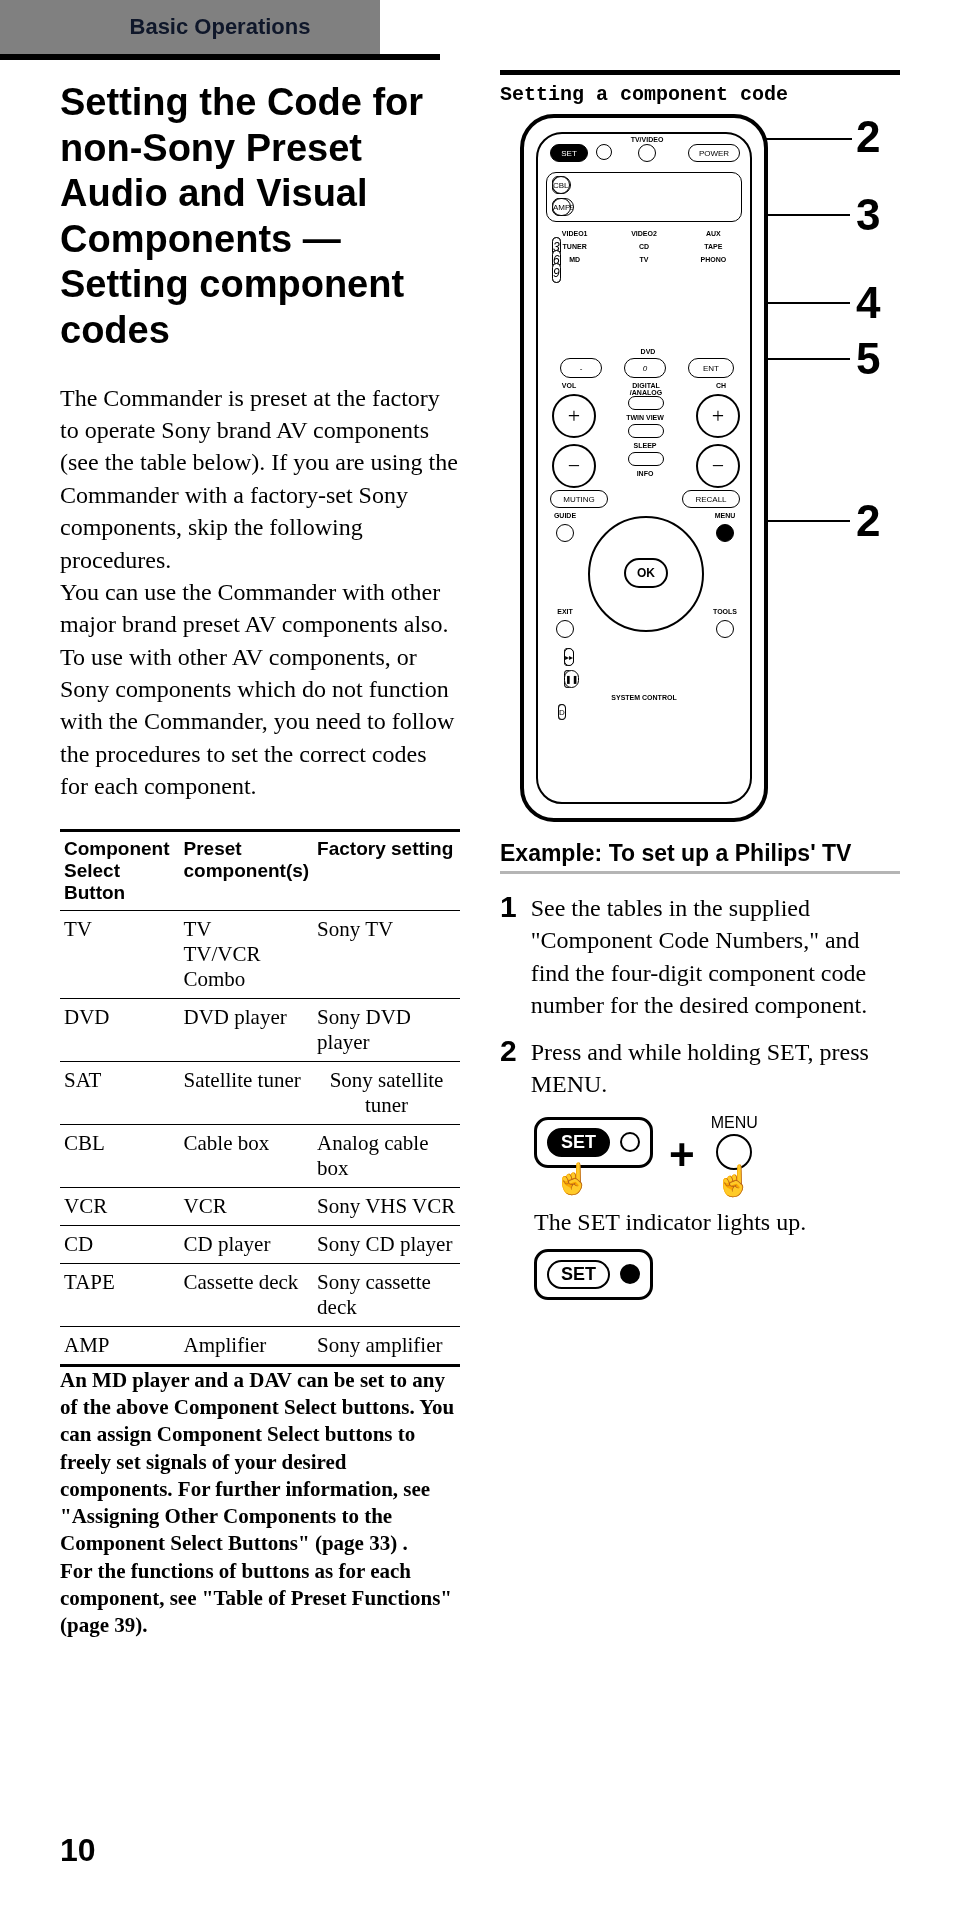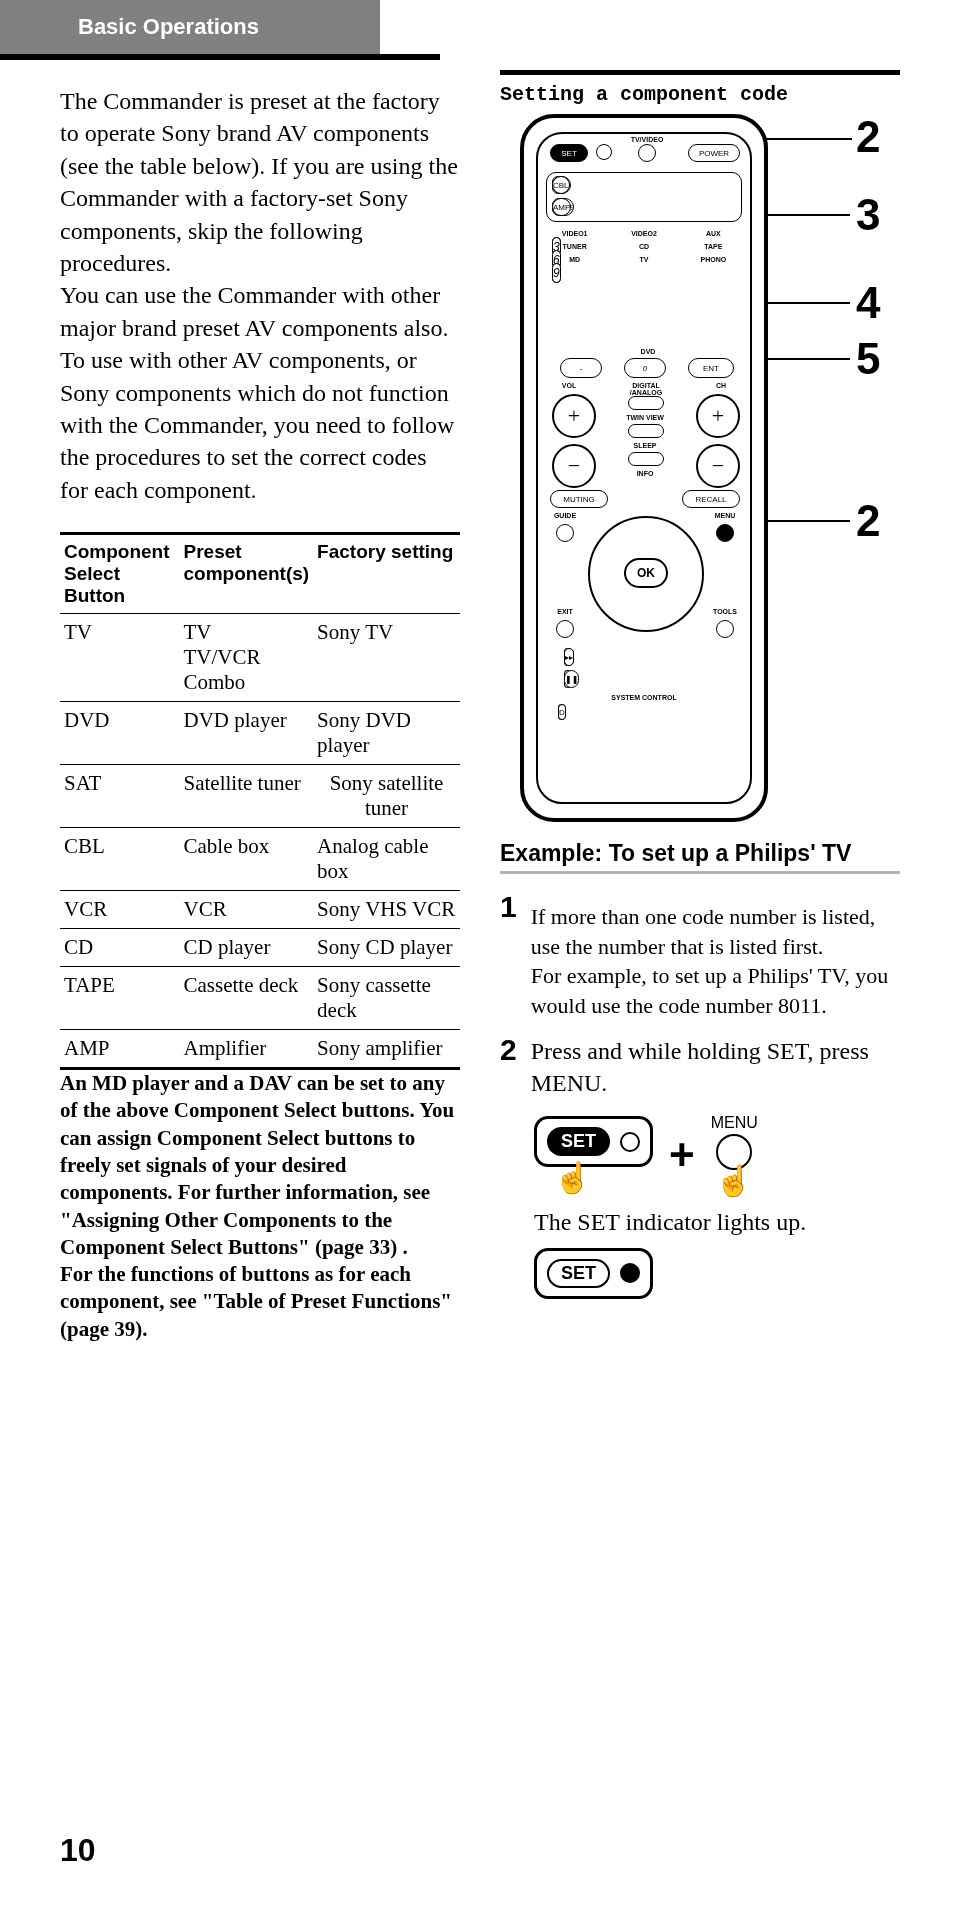--- a/index.html
+++ b/index.html
@@ -1,18 +1,18 @@
 <!DOCTYPE html>
 <html><head>
 <meta charset="utf-8">
 <style>
   html,body{margin:0;padding:0;background:#fff;color:#000;font-family:Georgia,"Times New Roman",serif;}
   .page{width:954px;min-height:1905px;position:relative;box-sizing:border-box;padding:0 60px 40px 60px;}
-  .tab{background:#808080;color:#ffffff;font-family:Arial,Helvetica,sans-serif;font-weight:700;font-size:22px;
-       padding:14px 18px;width:380px;margin-left:-60px;padding-left:78px;box-sizing:border-box;}
+  .tab{background:#808080;color:#0f172a;font-family:Arial,Helvetica,sans-serif;font-weight:700;font-size:22px;
+       padding:14px 18px;width:380px;margin-left:-60px;padding-left:78px;box-sizing:border-box;text-align:center;}
   .underline-bar{height:6px;background:#000;width:380px;margin-left:-60px;width:440px;}
   .columns{display:flex;gap:40px;margin-top:10px;}
   .col{flex:0 0 400px;}
   .col.right{flex:0 0 400px;}
   h1.main{font-family:Arial,Helvetica,sans-serif;font-weight:800;font-size:38px;line-height:1.2;margin:10px 0 28px 0;}
   p.body{font-size:24px;line-height:1.35;margin:15px 0 2px 0;}
   table.preset{width:100%;border-collapse:collapse;margin-top:26px;font-size:21px;}
   table.preset th{text-align:left;font-family:Arial,Helvetica,sans-serif;font-weight:700;font-size:19px;
                   border-top:3px solid #000;border-bottom:1.5px solid #000;padding:6px 4px;vertical-align:top;}
   table.preset td{border-bottom:1px solid #000;padding:6px 4px;vertical-align:top;}
@@ -60,20 +60,21 @@
 </head>
 <body>
 
 <div class="page">
   <div class="tab">Basic Operations</div>
   <div class="underline-bar"></div>
 
   <div class="columns">
 
     <div class="col">
+      <h1 class="main">Setting the Code for non-Sony Preset Audio and Visual Components — Setting component codes</h1>
       <p class="body" style="white-space:pre-line;">The Commander is preset at the factory to operate Sony brand AV components (see the table below). If you are using the Commander with a factory-set Sony components, skip the following procedures.
 You can use the Commander with other major brand preset AV components also. To use with other AV components, or Sony components which do not function with the Commander, you need to follow the procedures to set the correct codes for each component.</p>
 
       <table class="preset">
         <thead>
             <tr>
           <th style="width:30%;white-space:pre-line;">Component Select Button</th>
           <th style="width:32%;white-space:pre-line;">Preset component(s)</th>
           <th style="width:38%;margin-top:16px;">Factory setting</th>
         </tr>
@@ -257,22 +258,21 @@
             </div>
         </div>
       </div>
 
       <div class="example-h">Example: To set up a Philips' TV</div>
       <div class="grayline"></div>
 
       <div class="step">
         <div class="step-num">1</div>
         <div>
-          <div class="step-sub" style="white-space:pre-line;">If more than one code number is listed, use the number that is listed first.
-For example, to set up a Philips' TV, you would use the code number 8011.</div>
+          <div class="step-body">See the tables in the supplied "Component Code Numbers," and find the four-digit component code number for the desired component.</div>
         </div>
       </div>
 
       <div class="step">
         <div class="step-num">2</div>
         <div>
           <div class="step-body">Press and while holding SET, press MENU.</div>
         </div>
       </div>
 

